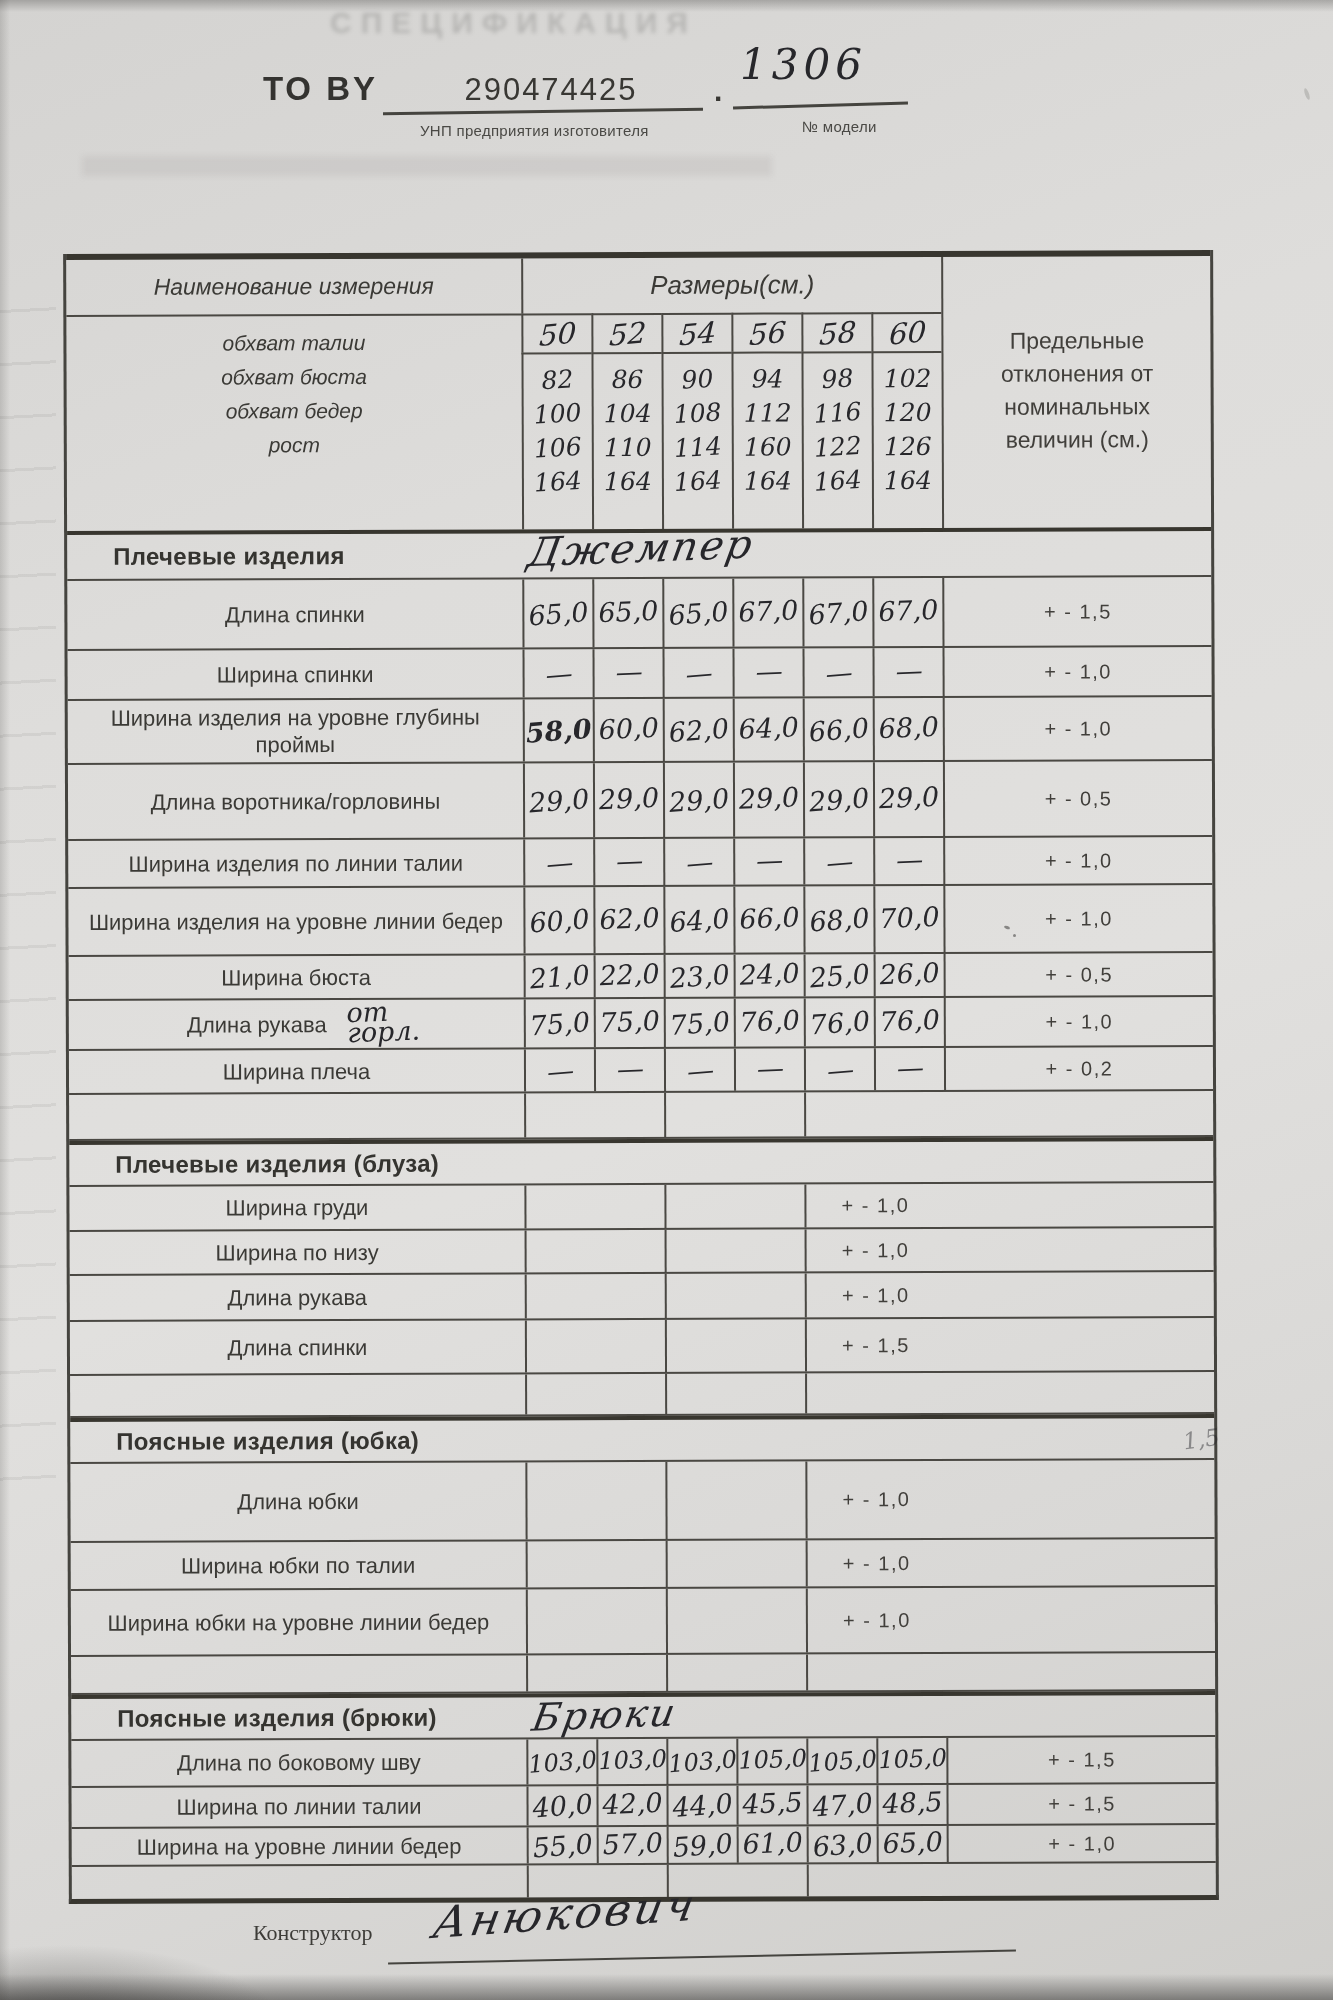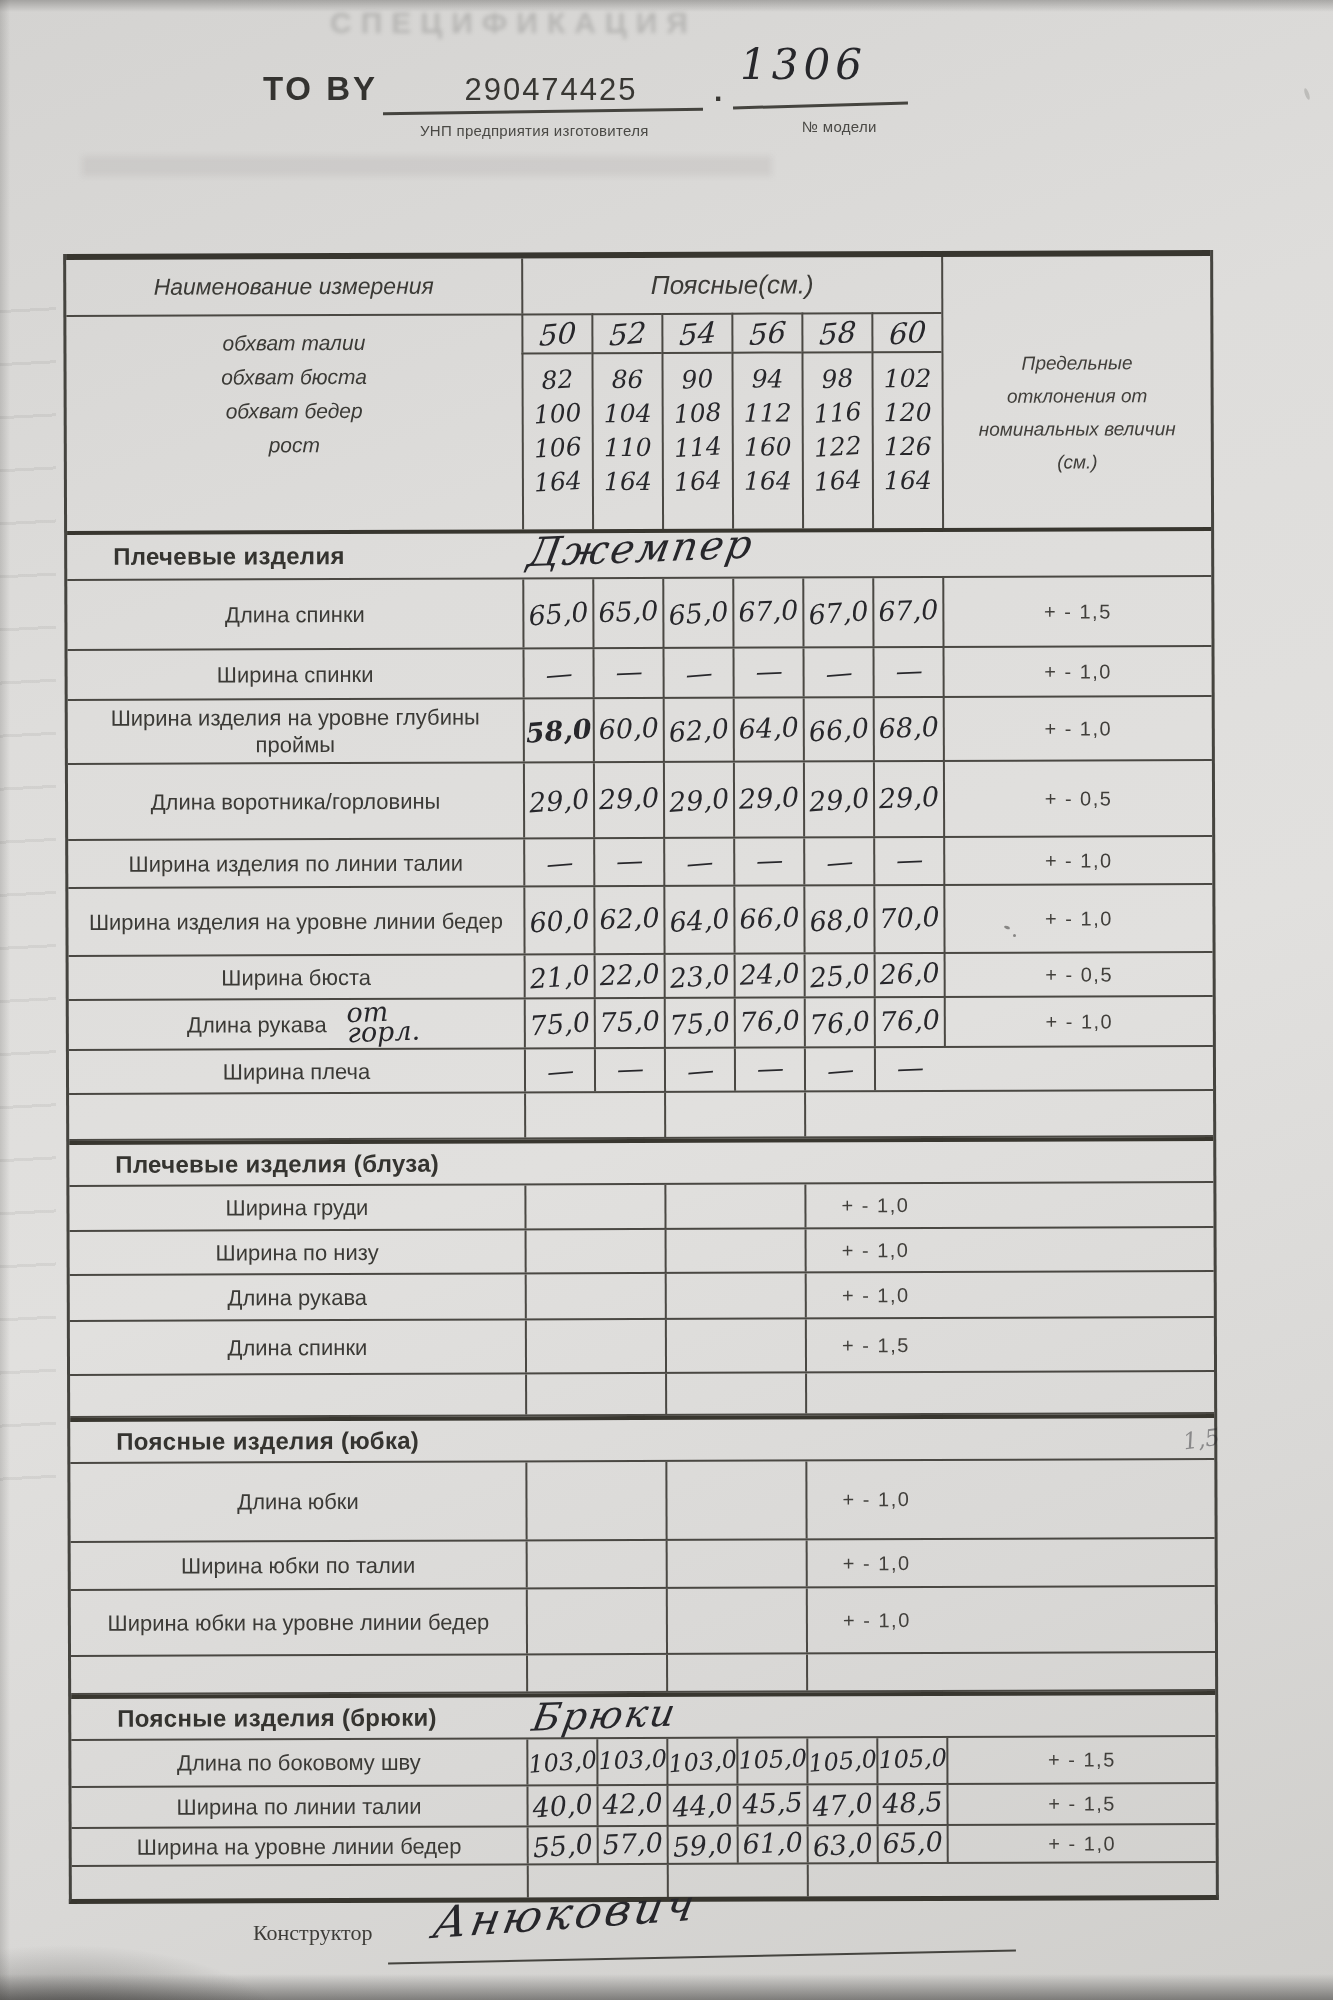--- a/index.html
+++ b/index.html
@@ -42,21 +42,21 @@
     border-left:3px solid #45443f;border-right:3px solid #45443f;border-bottom:5px solid #38362f;box-sizing:border-box;}
   :root{--ln:#4a4843;--lnD:#38362f;}
 
   
   .ttable{display:grid;grid-template-columns:455px repeat(6,70px) 1fr;grid-template-rows:55px 39px 177px;
     border-top:6px solid var(--lnD);border-bottom:4px solid var(--lnD);}
   .tc{box-sizing:border-box;}
   .th-name{grid-area:1/1/2/2;display:flex;align-items:center;justify-content:center;font-style:italic;font-size:23px;color:#3b3a36;}
   .th-sizes{grid-area:1/2/2/8;border-left:2px solid var(--ln);display:flex;align-items:center;justify-content:center;font-style:italic;font-size:26px;color:#3b3a36;}
   .th-tol{grid-area:1/8/4/9;border-left:2px solid var(--ln);display:flex;align-items:flex-start;justify-content:center;}
-  .th-tol span{display:block;width:215px;margin-top:90px;text-align:center;font-size:19px;line-height:33px;color:#413f3b;font-style:italic;}
+  .th-tol span{display:block;width:215px;margin-top:68px;text-align:center;font-size:23px;line-height:33px;color:#413f3b;}
   .base-names{grid-area:2/1/4/2;border-top:2px solid var(--ln);padding-top:10px;}
   .base-names div{height:34px;line-height:34px;text-align:center;font-style:italic;font-size:21px;color:#3b3a36;}
   .size-cell{border-left:2px solid var(--ln);border-top:2px solid var(--ln);display:flex;align-items:center;justify-content:center;}
   .size-cell .hw{font-size:29px;transform:skewX(-8deg) rotate(-5deg);}
   .vcol{border-left:2px solid var(--ln);border-top:2px solid var(--ln);padding-top:10px;}
   .vcol span{display:block;height:34px;line-height:32px;text-align:center;font-size:25px;}
   .vcol:nth-of-type(odd) span{transform:rotate(-3deg);}
 
   
   .band{position:relative;height:46px;box-sizing:border-box;border-bottom:2px solid var(--ln);display:flex;align-items:center;}
@@ -107,21 +107,21 @@
   <span class="caption cap-model">№ модели</span>
 
 
   <div class="sheet">
 
     <div class="ttable">
       <div class="tc th-name">
           <span>Наименование измерения</span>
         </div>
       <div class="tc th-sizes">
-          <span>Поясные(см.)</span>
+          <span>Размеры(см.)</span>
         </div>
       <div class="tc th-tol">
           <span>Предельные отклонения от номинальных величин (см.)</span>
         </div>
 
       <div class="tc base-names">
         <div>обхват талии</div>
         <div>обхват бюста</div>
         <div>обхват бедер</div>
         <div>рост</div>
@@ -422,20 +422,23 @@
         </div>
       <div class="c">
           <span class="hw">—</span>
         </div>
       <div class="c">
           <span class="hw">—</span>
         </div>
       <div class="c">
           <span class="hw">—</span>
         </div>
+      <div class="c">
+          <span class="tol-txt">+ - 0,2</span>
+        </div>
     </div>
 
     <div class="row g3" style="height:46px">
       <div class="c"></div>
         <div class="c"></div>
         <div class="c"></div>
         <div class="c"></div>
     </div>
 
     <div class="band bt">

